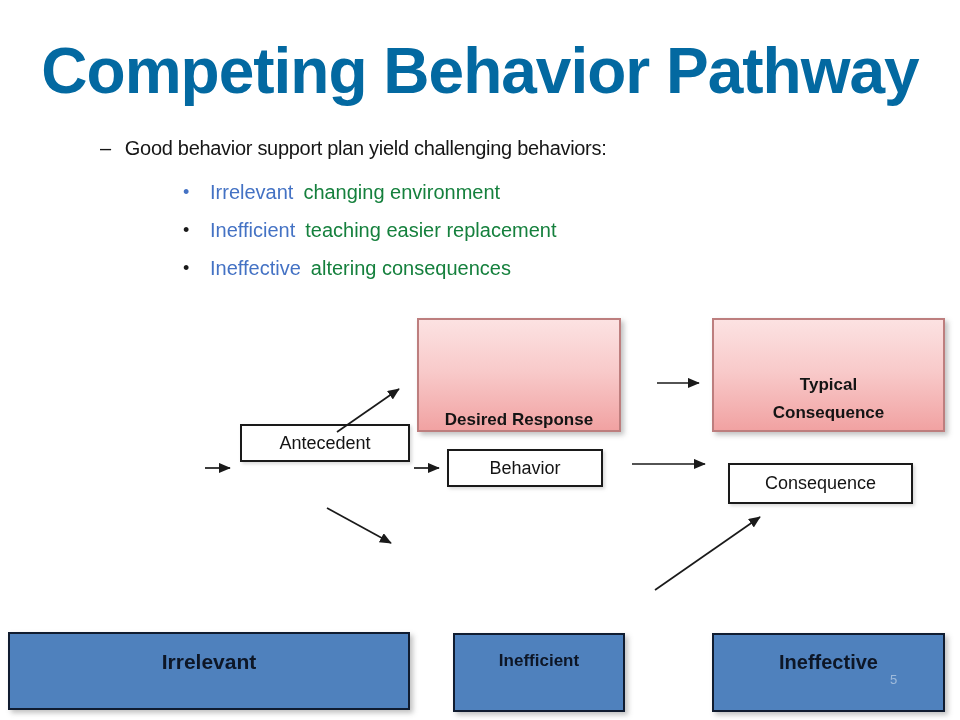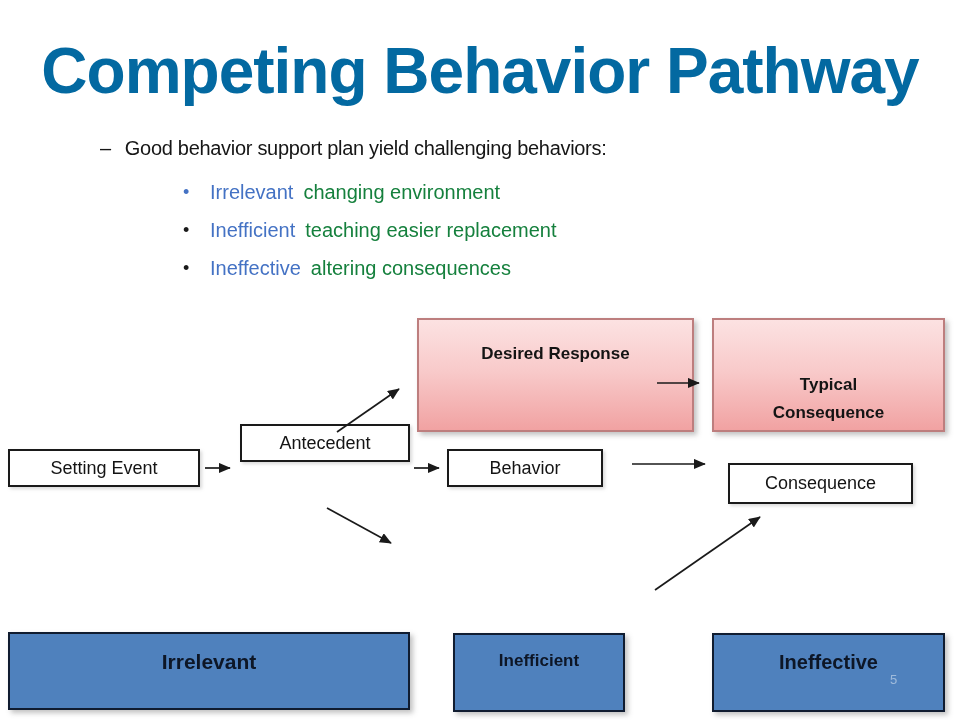--- a/index.html
+++ b/index.html
@@ -76,21 +76,21 @@
     background: #4f81bd;
     border: 2px solid #101c30;
     font-weight: bold;
     color: #0d1626;
     box-shadow: 3px 3px 5px rgba(120,120,120,0.45);
     align-items: flex-start;
     padding-top: 16px;
   }
 
   
-  .b-desired     { left: 417px; top: 318px; width: 277px; height: 114px; align-items: flex-start; padding-top: 24px; }
+  .b-desired     { left: 417px; top: 318px; width: 204px; height: 114px; align-items: flex-end; padding-top: 24px; }
   .b-typical     { left: 712px; top: 318px; width: 233px; height: 114px; }
   .b-replacement { left: 417px; top: 510px; width: 233px; height: 112px; }
 
   .b-setting     { left: 8px;   top: 449px; width: 192px; height: 38px; }
   .b-antecedent  { left: 240px; top: 424px; width: 170px; height: 38px; }
   .b-behavior    { left: 447px; top: 449px; width: 156px; height: 38px; }
   .b-consequence { left: 728px; top: 463px; width: 185px; height: 41px; }
 
   .b-irrelevant  { left: 8px;   top: 632px; width: 402px; height: 78px; font-size: 21px; }
   .b-inefficient { left: 453px; top: 633px; width: 172px; height: 79px; font-size: 17px; }
@@ -140,23 +140,20 @@
 
   <div class="box pink b-desired">
     <span>Desired Response</span>
   </div>
 
   <div class="box pink b-typical">
     <span class="wrap2">Typical Consequence</span>
   </div>
 
 
-  <div class="box white-box b-setting">
-    <span>Setting Event</span>
-  </div>
 
   <div class="box white-box b-antecedent">
     <span>Antecedent</span>
   </div>
 
   <div class="box white-box b-behavior">
     <span>Behavior</span>
   </div>
 
   <div class="box white-box b-consequence">

